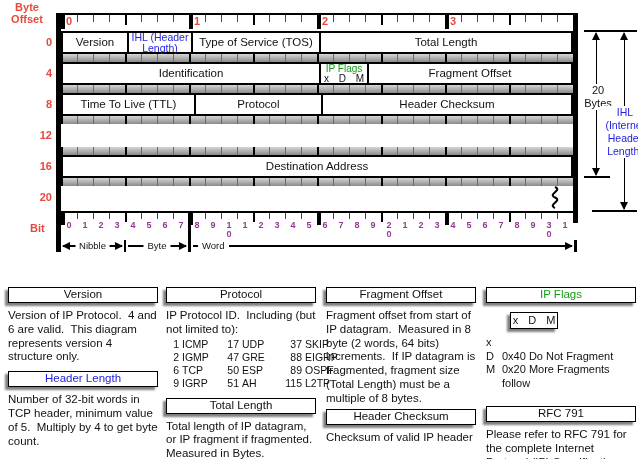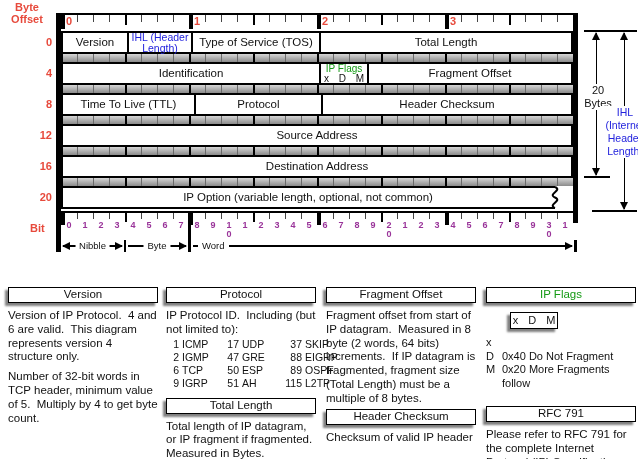--- a/index.html
+++ b/index.html
@@ -165,33 +165,27 @@
   </div>
   <div class="abs band" style="top:85px"></div>
 
   <div class="abs hrow" style="top:93px">
     <div class="field" style="width:132px">Time To Live (TTL)</div>
     <div class="field" style="width:128px">Protocol</div>
     <div class="field" style="width:252px">Header Checksum</div>
   </div>
   <div class="abs band" style="top:116px"></div>
 
-  <div class="abs hrow" style="top:124px">
-    <div class="field" style="width:508px">Source Address</div>
-  </div>
   <div class="abs band" style="top:147px"></div>
 
   <div class="abs hrow" style="top:155px">
     <div class="field" style="width:557px">Destination Address</div>
   </div>
   <div class="abs band" style="top:178px"></div>
 
-  <div id="row-20" class="abs hrow" style="top:186px">
-    <div class="field" style="width:490px">IP Option (variable length, optional, not common)</div>
-  </div>
   <svg id="torn-edge" class="abs" width="18" height="23" viewBox="0 0 18 23">
     <path d="M9,1 C17,4.5 1,8 9,11.5 C17,15 1,18.5 9,22" fill="none" stroke="#000" stroke-width="2"></path>
   </svg>
 
   <div id="bottom-ruler-line" class="abs"></div>
   <div id="bottom-ticks" class="abs"></div>
   <span id="bit-label" class="abs red">Bit</span>
   <div id="bit-numbers" class="abs">
 
   <span class="bitnum">
@@ -367,20 +361,21 @@
   <div class="abs vlabel blue" style="left:600px; top:106px; width:50px; font-size:10.5px">
     <div>IHL</div>
     <div>(Internet</div>
     <div>Header</div>
     <div>Length)</div>
   </div>
 
   <div id="col-1" class="ncol">
     <div class="nhead">Version</div>
     <div class="nbody">Version of IP Protocol.  4 and 6 are valid.  This diagram represents version 4 structure only.</div>
+    <div class="nhead blue" style="margin-top:7px">Header Length</div>
     <div class="nbody">Number of 32-bit words in TCP header, minimum value of 5.  Multiply by 4 to get byte count.</div>
   </div>
 
   <div id="col-2" class="ncol">
     <div class="nhead">Protocol</div>
     <div class="nbody">IP Protocol ID.  Including (but not limited to):</div>
     <div class="proto-table">
 
         <div class="proto-row">
           <span class="pn">1</span>

